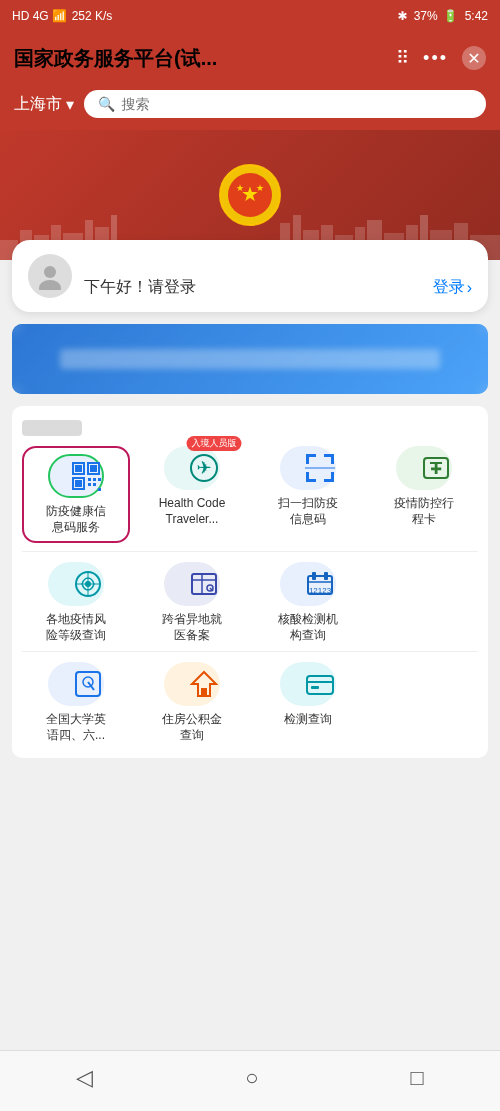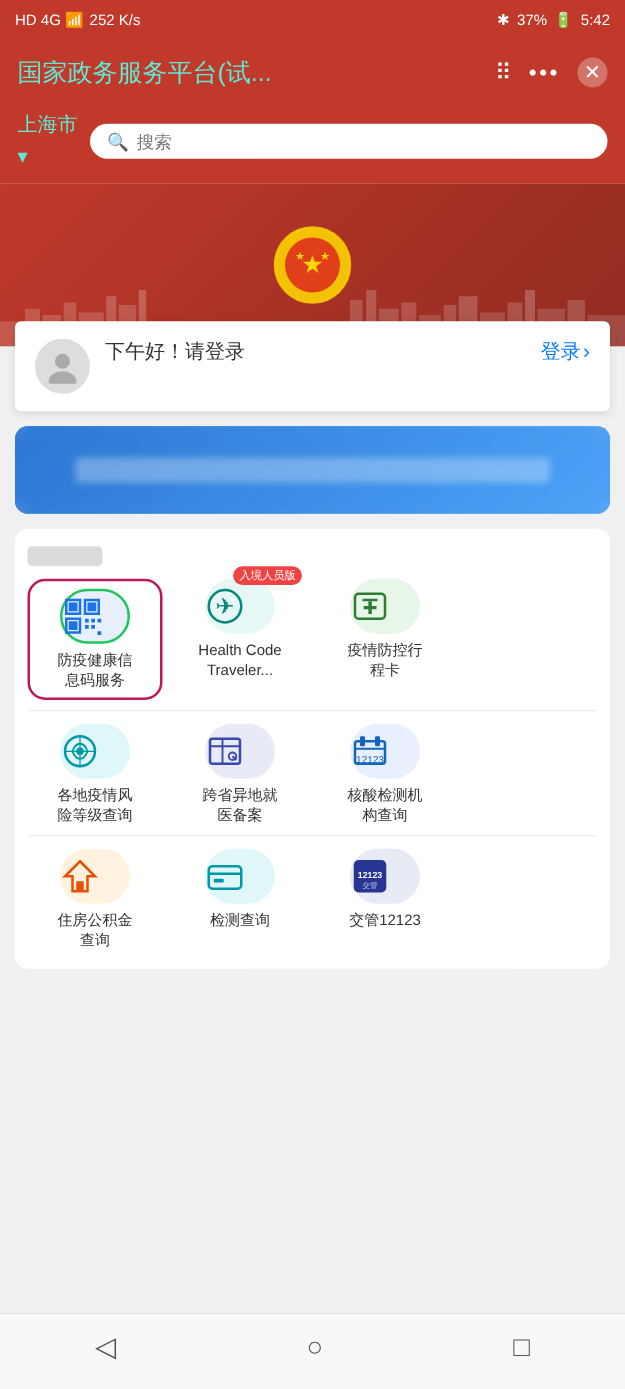--- a/index.html
+++ b/index.html
@@ -29,23 +29,23 @@
     
     .title-bar {
       background: #c0392b;
       display: flex;
       align-items: center;
       justify-content: space-between;
       padding: 8px 14px;
       height: 52px;
     }
     .title-bar-title {
-      color: #5eead4;
+      color: #000000;
       font-size: 20px;
-      font-weight: normal;
+      font-weight: bold;
       flex: 1;
     }
     .title-bar-actions {
       display: flex;
       align-items: center;
       gap: 14px;
     }
     .title-bar-actions span {
       color: white;
       font-size: 20px;
@@ -55,24 +55,24 @@
     
     .search-bar {
       background: #c0392b;
       display: flex;
       align-items: center;
       padding: 6px 14px 12px 14px;
       gap: 10px;
     }
     .location-selector {
       display: flex;
-      color: #5eead4;
+      align-items: center;
+      color: #ffffff;
       font-size: 16px;
       gap: 4px;
-      flex-direction: column;
     }
     .search-input-wrap {
       flex: 1;
       background: white;
       border-radius: 20px;
       display: flex;
       align-items: center;
       padding: 6px 14px;
       gap: 6px;
     }
@@ -100,24 +100,24 @@
       display: flex;
       align-items: center;
       justify-content: center;
       z-index: 2;
     }
 
     
     .login-card {
       background: white;
       margin: 0 12px;
-      border-radius: 5px;
+      border-radius: 18px;
       margin-top: -20px;
       display: flex;
-      align-items: flex-start;
+      align-items: flex-end;
       padding: 14px 16px;
       box-shadow: 0 2px 8px rgba(0,0,0,0.1);
       position: relative;
       z-index: 10;
     }
     .avatar-circle {
       width: 44px;
       height: 44px;
       border-radius: 50%;
       background: #ddd;
@@ -179,21 +179,21 @@
       gap: 6px;
       cursor: pointer;
       position: relative;
     }
     .service-icon-wrap {
       width: 56px;
       height: 44px;
       border-radius: 24px;
       display: flex;
       align-items: center;
-      justify-content: flex-start;
+      justify-content: flex-end;
       font-size: 26px;
       position: relative;
     }
     .service-label {
       font-size: 12px;
       color: #333;
       text-align: center;
       line-height: 1.3;
       max-width: 70px;
     }
@@ -367,20 +367,36 @@
       <div class="service-icon-wrap icon-teal" style="position:relative;">
         <span style="position:absolute;top:-10px;left:50%;transform:translateX(-10%);background:#ef4444;color:white;font-size:9px;padding:1px 5px;border-radius:8px;white-space:nowrap;z-index:5;">入境人员版</span>
         <svg width="32" height="32" viewBox="0 0 32 32" xmlns="http://www.w3.org/2000/svg">
           <circle cx="16" cy="16" r="13" fill="none" stroke="#00897b" stroke-width="2"></circle>
           <text x="16" y="22" text-anchor="middle" font-size="18" fill="#00897b">✈</text>
         </svg>
       </div>
       <span class="service-label">Health Code<br>Traveler...</span>
     </div>
 
+    <div class="service-item">
+      <div class="service-icon-wrap icon-blue">
+        <svg width="32" height="32" viewBox="0 0 32 32" xmlns="http://www.w3.org/2000/svg">
+          <rect x="2" y="2" width="10" height="3" fill="#1a73e8"></rect>
+          <rect x="2" y="2" width="3" height="10" fill="#1a73e8"></rect>
+          <rect x="20" y="2" width="10" height="3" fill="#1a73e8"></rect>
+          <rect x="27" y="2" width="3" height="10" fill="#1a73e8"></rect>
+          <rect x="2" y="27" width="10" height="3" fill="#1a73e8"></rect>
+          <rect x="2" y="20" width="3" height="10" fill="#1a73e8"></rect>
+          <rect x="20" y="27" width="10" height="3" fill="#1a73e8"></rect>
+          <rect x="27" y="20" width="3" height="10" fill="#1a73e8"></rect>
+          <rect x="1" y="15" width="30" height="2" fill="#1a73e8" opacity="0.5"></rect>
+        </svg>
+      </div>
+      <span class="service-label">扫一扫防疫<br>信息码</span>
+    </div>
 
     <div class="service-item">
       <div class="service-icon-wrap icon-green">
         <svg width="32" height="32" viewBox="0 0 32 32" xmlns="http://www.w3.org/2000/svg">
           <rect x="4" y="6" width="24" height="20" rx="3" fill="none" stroke="#2e7d32" stroke-width="2"></rect>
           <text x="16" y="22" text-anchor="middle" font-size="14" fill="#2e7d32">✚</text>
           <rect x="10" y="10" width="12" height="2" fill="#2e7d32"></rect>
         </svg>
       </div>
       <span class="service-label">疫情防控行<br>程卡</span>
@@ -429,20 +445,30 @@
         </svg>
       </div>
       <span class="service-label">核酸检测机<br>构查询</span>
     </div>
   </div>
 
   <div class="grid-divider"></div>
 
   <div class="services-grid">
 
+    <div class="service-item">
+      <div class="service-icon-wrap icon-blue">
+        <svg width="32" height="32" viewBox="0 0 32 32" xmlns="http://www.w3.org/2000/svg">
+          <rect x="4" y="4" width="24" height="24" rx="3" fill="none" stroke="#1a73e8" stroke-width="2"></rect>
+          <circle cx="16" cy="14" r="5" fill="none" stroke="#1a73e8" stroke-width="1.5"></circle>
+          <line x1="16" y1="14" x2="22" y2="22" stroke="#1a73e8" stroke-width="2"></line>
+        </svg>
+      </div>
+      <span class="service-label">全国大学英<br>语四、六...</span>
+    </div>
 
     <div class="service-item">
       <div class="service-icon-wrap icon-orange">
         <svg width="32" height="32" viewBox="0 0 32 32" xmlns="http://www.w3.org/2000/svg">
           <polygon points="16,4 28,16 22,16 22,28 10,28 10,16 4,16" fill="none" stroke="#e65100" stroke-width="2"></polygon>
           <rect x="13" y="20" width="6" height="8" fill="#e65100"></rect>
         </svg>
       </div>
       <span class="service-label">住房公积金<br>查询</span>
     </div>
@@ -451,30 +477,20 @@
       <div class="service-icon-wrap icon-cyan">
         <svg width="32" height="32" viewBox="0 0 32 32" xmlns="http://www.w3.org/2000/svg">
           <rect x="3" y="8" width="26" height="18" rx="3" fill="none" stroke="#0097a7" stroke-width="2"></rect>
           <line x1="3" y1="14" x2="29" y2="14" stroke="#0097a7" stroke-width="2"></line>
           <rect x="7" y="18" width="8" height="3" rx="1" fill="#0097a7"></rect>
         </svg>
       </div>
       <span class="service-label">检测查询</span>
     </div>
 
-    <div class="service-item">
-      <div class="service-icon-wrap" style="background:#e8eaf6;color:#283593;">
-        <svg width="32" height="32" viewBox="0 0 32 32" xmlns="http://www.w3.org/2000/svg">
-          <rect x="3" y="3" width="26" height="26" rx="4" fill="#283593"></rect>
-          <text x="16" y="17" text-anchor="middle" font-size="7" fill="white" font-weight="bold">12123</text>
-          <text x="16" y="25" text-anchor="middle" font-size="6" fill="rgba(255,255,255,0.8)">交管</text>
-        </svg>
-      </div>
-      <span class="service-label">交管12123</span>
-    </div>
   </div>
 </div>
 
 <div style="height:80px;"></div>
 
 <div class="bottom-nav">
   <button class="bottom-nav-btn">◁</button>
   <button class="bottom-nav-btn">○</button>
   <button class="bottom-nav-btn">□</button>
 </div>

